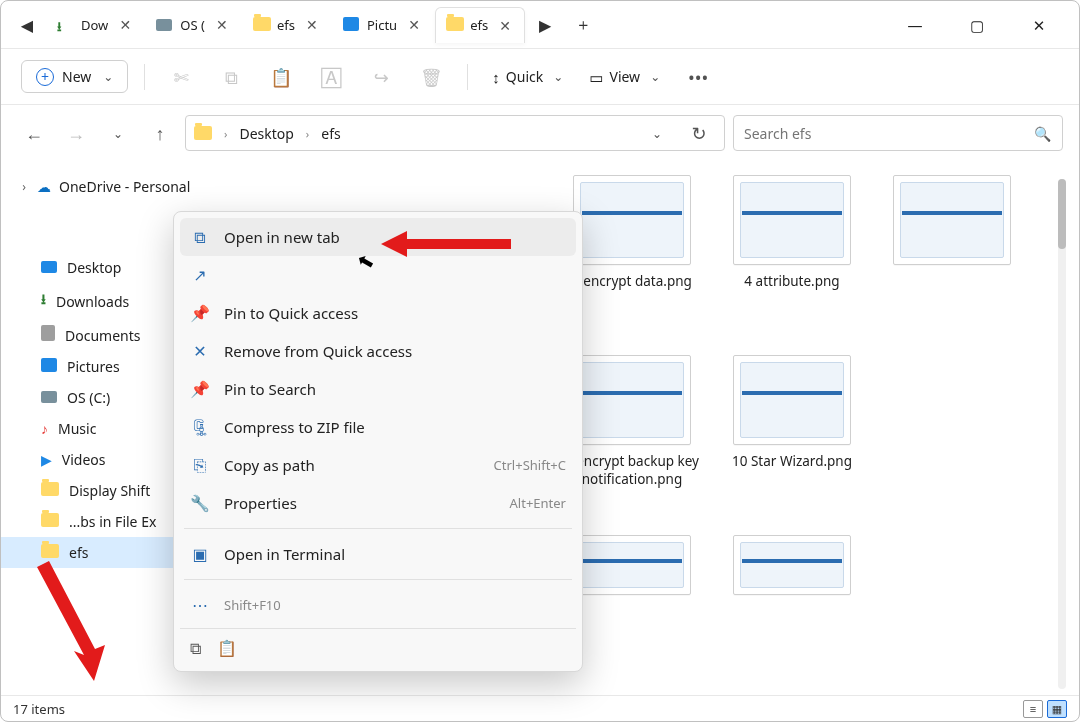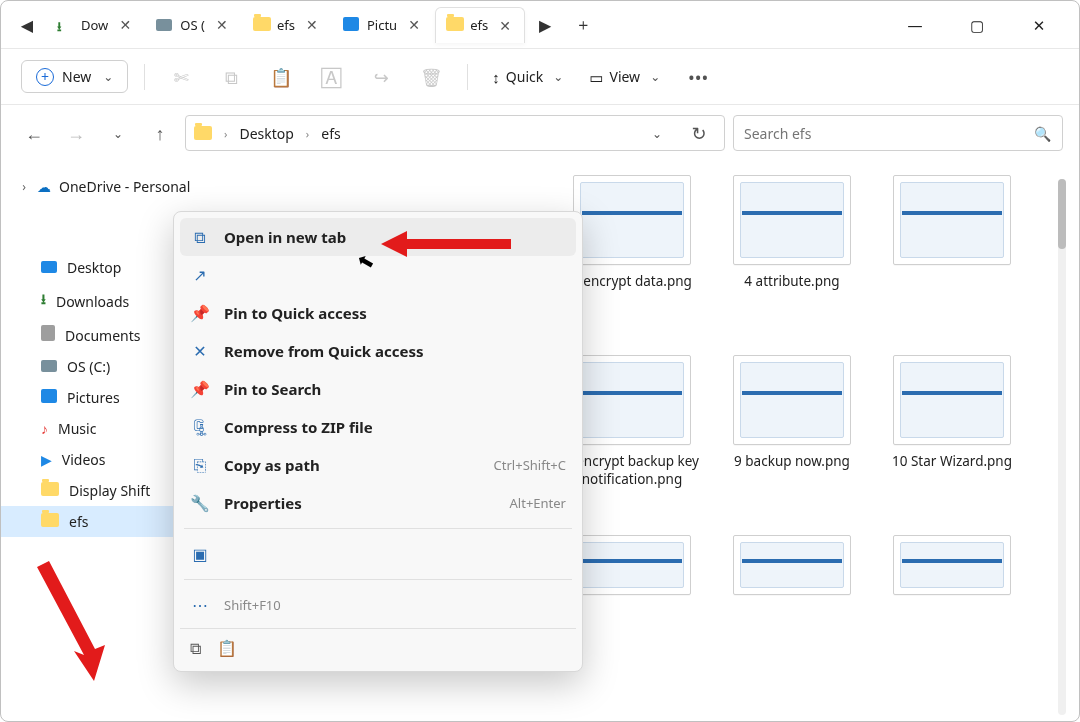--- a/index.html
+++ b/index.html
@@ -55,21 +55,21 @@
 
 .scrollbar-v { width: 18px; background: transparent; display:flex; flex-direction:column; align-items:center; padding: 2px 0 2px 0;}
 .sb-track { flex:1; width:8px; background:#f0f0f0; border-radius:4px; position:relative; margin: 4px 0;}
 .sb-thumb { position:absolute; top:0; left:0; right:0; height:70px; background:#bcbcbc; border-radius:4px;}
 
 
 .ctx { position: absolute; left: 172px; top: 210px; width: 410px; background: #f8f8f8; border: 1px solid #d8d8d8; border-radius: 8px; box-shadow: 0 12px 36px rgba(0,0,0,.22); padding: 6px; font-size: 15px; color: #222; z-index: 50; }
 .ctx-row { display: flex; align-items: center; gap: 14px; padding: 8px 10px; border-radius: 6px; cursor: pointer; }
 .ctx-row.hover { background: #ececec; }
 .ctx-row .cicon { width: 20px; text-align: center; color: #2b6cb0; font-size: 16px; }
-.ctx-row .clabel { flex: 1; font-weight: bold; }
+.ctx-row .clabel { flex: 1; }
 .ctx-row .cshort { color: #888; font-size: 13px; }
 .ctx-sep { height: 1px; background: #e0e0e0; margin: 6px 4px; }
 .ctx-foot { display:flex; gap:16px; padding: 8px 10px 6px; border-top: 1px solid #e0e0e0; margin-top: 4px; color:#555;}
 .ctx-foot span { cursor:pointer; font-size:16px;}
 
 
 .arrow-red { position:absolute; z-index:60; }
 .arrow-red svg polygon, .arrow-red svg rect { fill:#e21b1b; }
 
 
@@ -186,38 +186,42 @@
           </div>
           <div class="tree-row">
             <span><span style="color:#2e7d32;font-weight:bold;">⭳</span></span>
     <span>Downloads</span>
           </div>
           <div class="tree-row">
             <span><span style="width:14px;height:16px;background:#9e9e9e;display:inline-block;border-radius:2px;"></span></span>
     <span>Documents</span>
           </div>
           <div class="tree-row">
+            <span><span style="width:16px;height:14px;background:#1e88e5;display:inline-block;border-radius:2px;"></span></span>
+    <span>Pictures</span>
+          </div>
+          <div class="tree-row">
             <span><span style="width:16px;height:12px;background:#78909c;display:inline-block;border-radius:2px;"></span></span>
     <span>OS (C:)</span>
           </div>
           <div class="tree-row">
-            <span><span style="width:16px;height:14px;background:#1e88e5;display:inline-block;border-radius:2px;"></span></span>
-    <span>Pictures</span>
-          </div>
-          <div class="tree-row">
             <span><span style="color:#e53935;">♪</span></span>
     <span>Music</span>
           </div>
           <div class="tree-row">
             <span><span style="color:#1e88e5;">▶</span></span>
     <span>Videos</span>
           </div>
           <div class="tree-row">
             <span><span class="folder-ico"></span></span>
     <span>Display Shift</span>
+          </div>
+          <div class="tree-row">
+            <span><span class="folder-ico"></span></span>
+    <span>...bs in File Ex</span>
           </div>
           <div class="tree-row selected">
             <span><span class="folder-ico"></span></span>
     <span>efs</span>
           </div>
         </div>
     </div>
 
     <div class="mainpane">
       <div class="thumbs" id="thumbs-host">
@@ -250,27 +254,20 @@
       <div class="box" style="left:6px;top:6px;right:6px;bottom:6px;"></div>
       <div class="bar" style="top:40%;"></div>
     </div>
             <div class="fname">8 encrypt backup key notification.png</div>
           </div>
           <div class="thumb">
             <div class="th-img" style="">
       <div class="box" style="left:6px;top:6px;right:6px;bottom:6px;"></div>
       <div class="bar" style="top:40%;"></div>
     </div>
-            <div class="fname">9 backup now.png</div>
-          </div>
-          <div class="thumb">
-            <div class="th-img" style="">
-      <div class="box" style="left:6px;top:6px;right:6px;bottom:6px;"></div>
-      <div class="bar" style="top:40%;"></div>
-    </div>
             <div class="fname">10 Star Wizard.png</div>
           </div>
           <div class="thumb hidden-thumb"></div>
           <div class="thumb hidden-thumb"></div>
           <div class="thumb">
             <div class="th-img" style="height:60px;">
       <div class="box" style="left:6px;top:6px;right:6px;bottom:6px;"></div>
       <div class="bar" style="top:40%;"></div>
     </div>
           </div>
@@ -288,20 +285,27 @@
           </div>
         </div>
       <div class="scrollbar-v">
         <div class="sb-track">
             <div class="sb-thumb"></div>
           </div>
       </div>
     </div>
   </div>
 
+  <div class="status">
+    <span>17 items</span>
+    <div class="views">
+      <div class="vb">≡</div>
+      <div class="vb active">▦</div>
+    </div>
+  </div>
 
   <div class="ctx" id="ctx">
       <div class="ctx-row hover">
         <span class="cicon">⧉</span>
     <span class="clabel">Open in new tab</span>
     </div>
       <div class="ctx-row">
         <span class="cicon">↗</span>
     </div>
       <div class="ctx-row">
@@ -326,20 +330,21 @@
     <span class="cshort">Ctrl+Shift+C</span>
       </div>
       <div class="ctx-row">
         <span class="cicon">🔧</span>
     <span class="clabel">Properties</span>
     <span class="cshort">Alt+Enter</span>
       </div>
       <div class="ctx-sep"></div>
       <div class="ctx-row">
         <span class="cicon">▣</span>
+    <span class="clabel">Open in Terminal</span>
     </div>
       <div class="ctx-sep"></div>
       <div class="ctx-row">
         <span class="cicon">⋯</span>
     <span class="cshort">Shift+F10</span>
       </div>
       <div class="ctx-foot">
         <span>⧉</span>
   <span>📋</span>
       </div>

